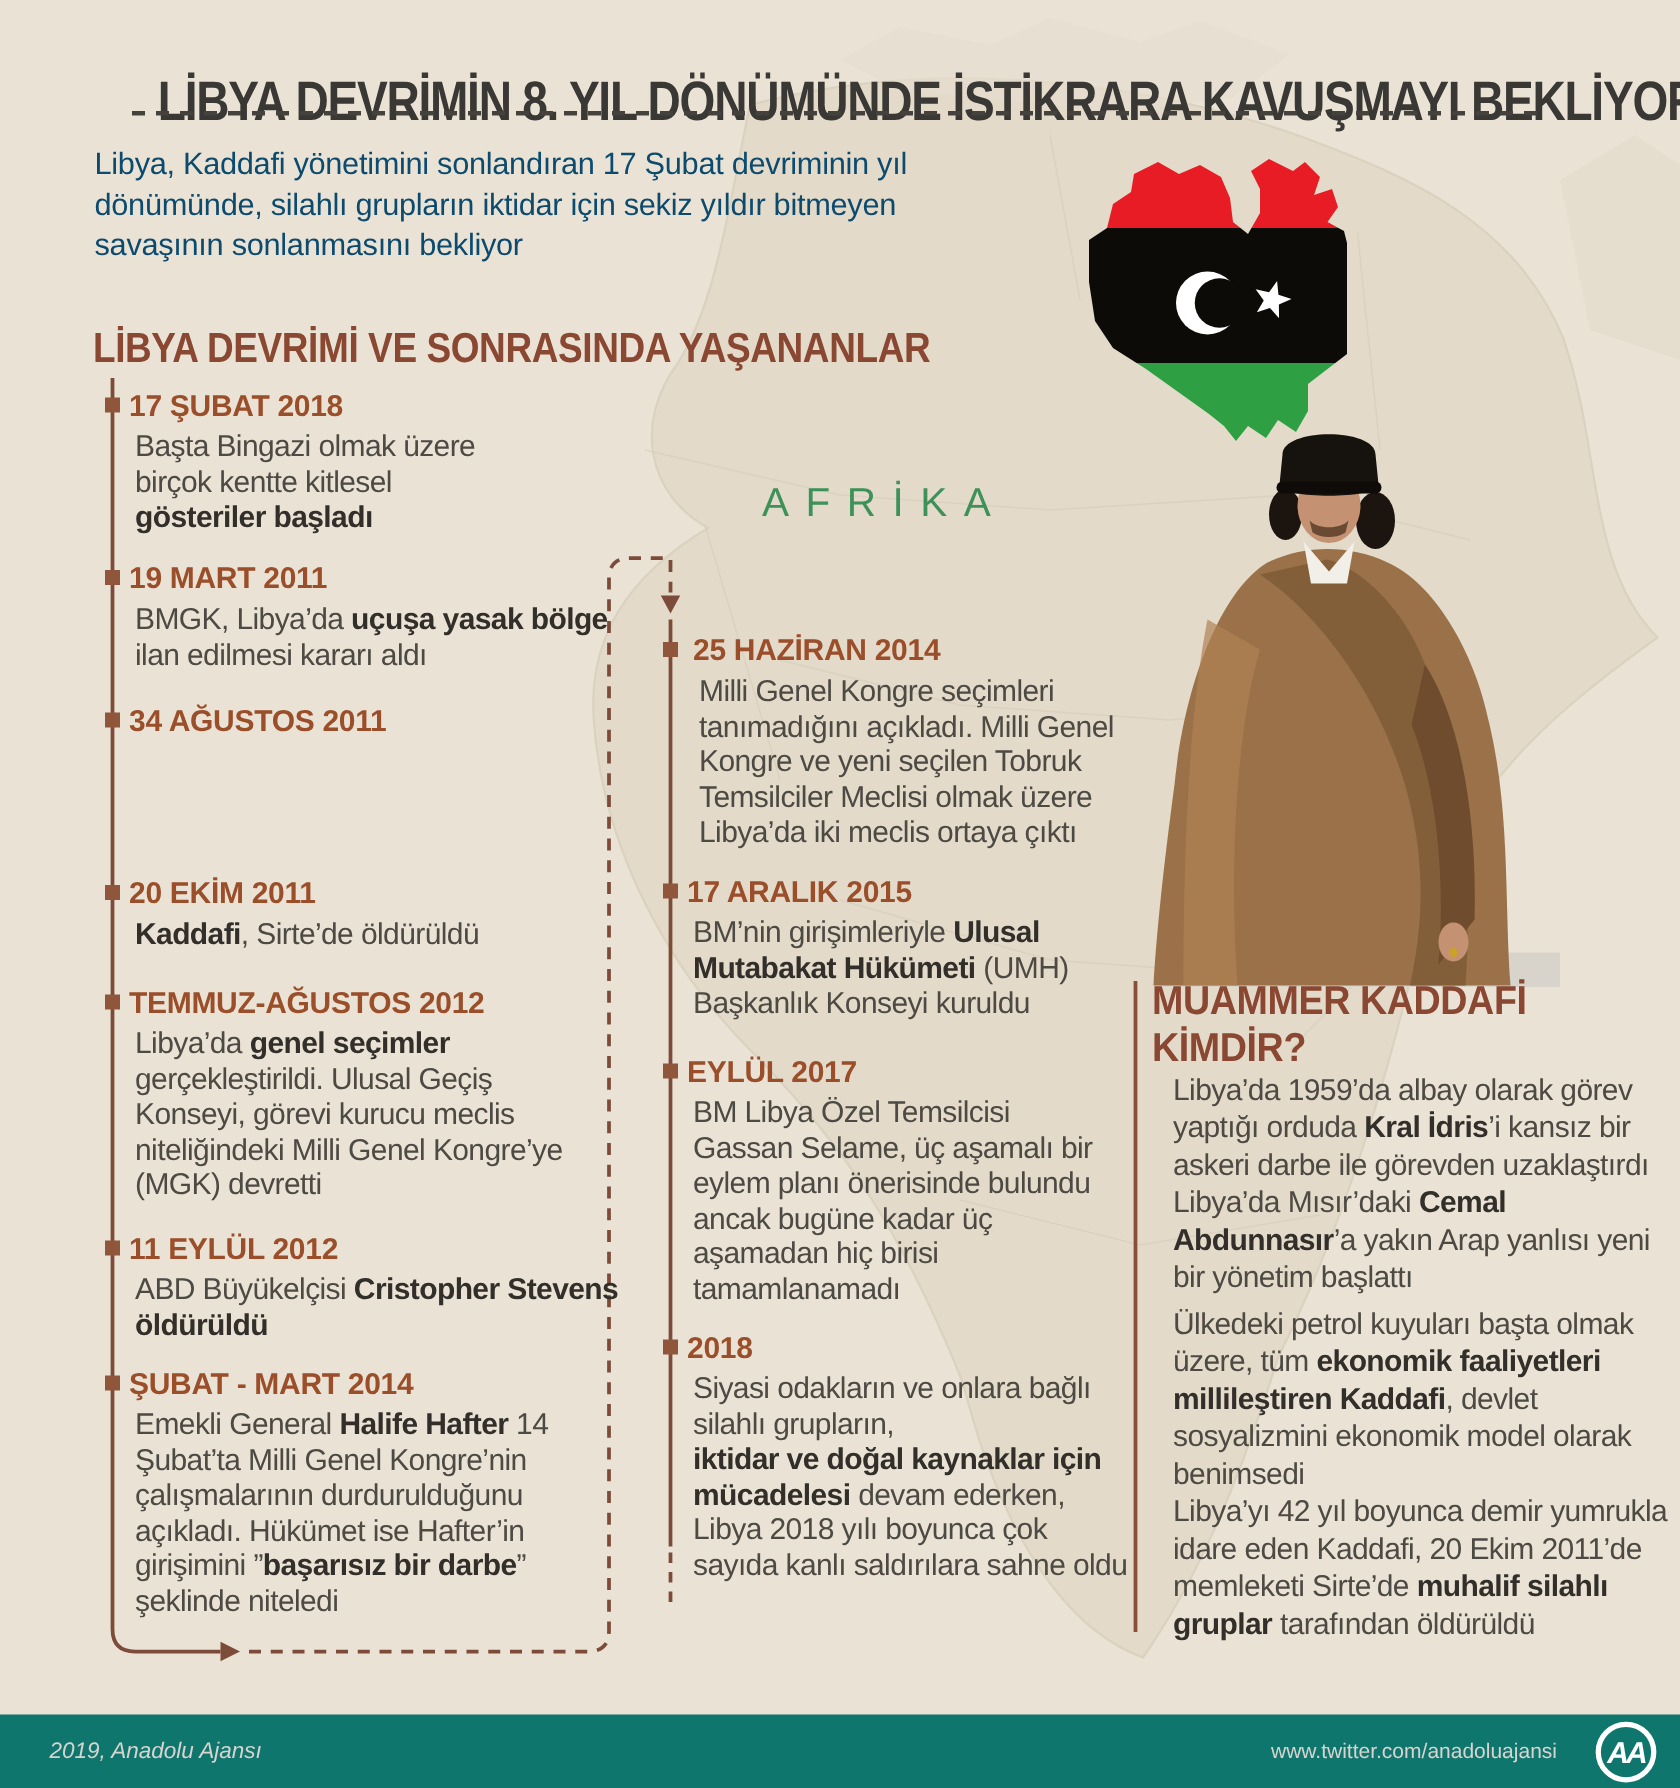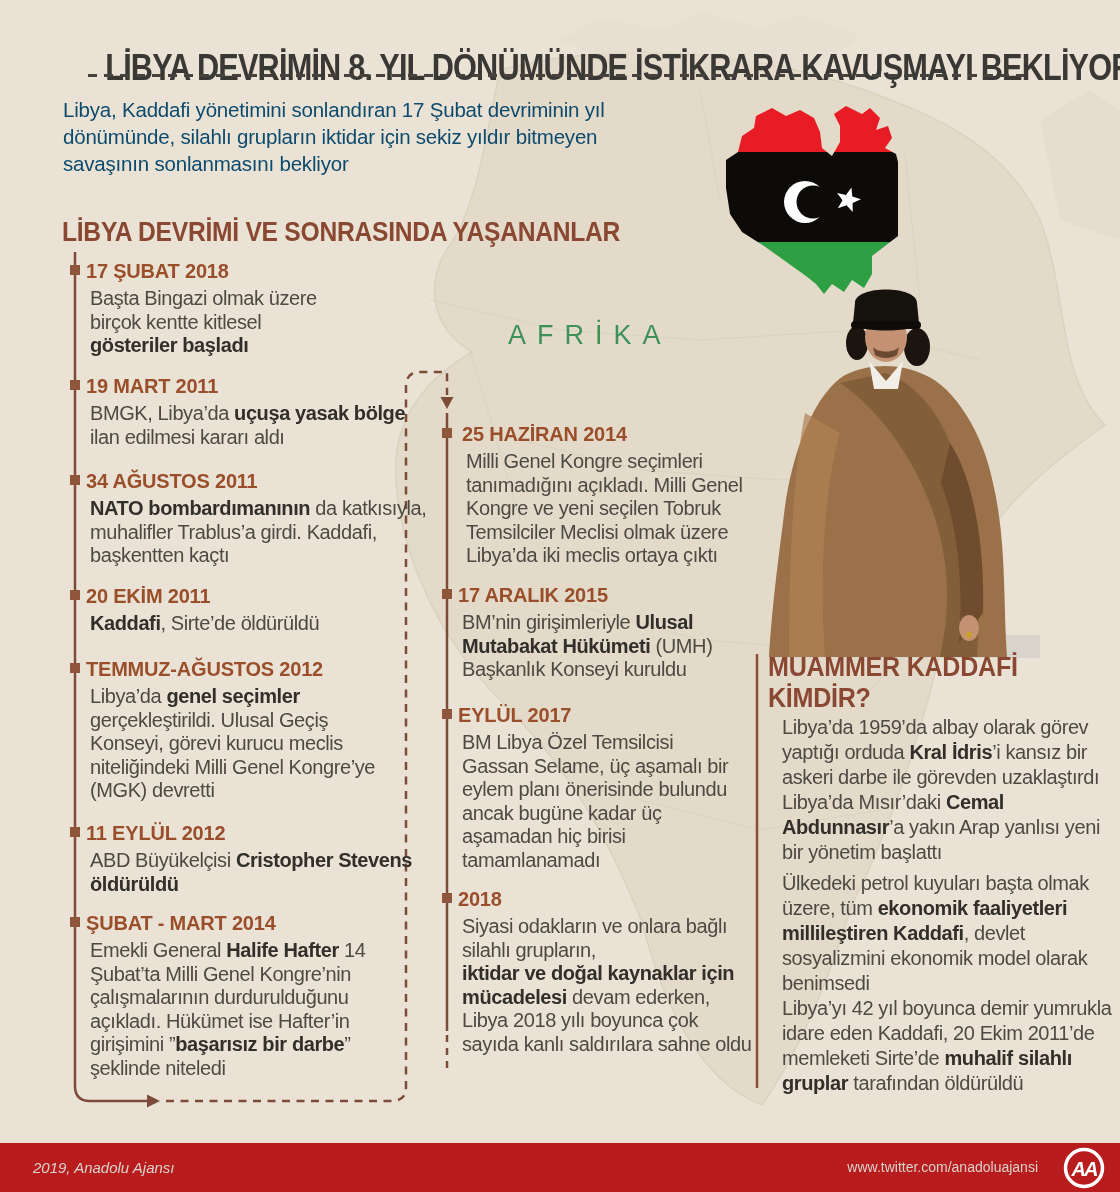--- a/index.html
+++ b/index.html
@@ -47,21 +47,21 @@
   .who-heading{
     position:absolute;left:768px;top:652px;margin:0;width:300px;
     font-size:27px;line-height:31px;font-weight:bold;color:#8a4732;
     transform:scaleX(.93);transform-origin:left center;letter-spacing:-0.3px;
   }
   .who-p{
     position:absolute;left:782px;width:340px;margin:0;
     font-size:20px;line-height:25px;color:#4d4943;letter-spacing:-0.4px;
   }
   .footer{
-    position:absolute;left:0;top:1143px;width:1120px;height:49px;background:#b91c1c;
+    position:absolute;left:0;top:1143px;width:1120px;height:49px;background:#0f766e;
   }
   .credit{position:absolute;left:33px;top:16px;font-style:italic;font-size:15px;color:#d8d4cf;}
   .twitter{position:absolute;right:82px;top:16px;font-size:14px;color:#d8d4cf;}
   .aa-logo{position:absolute;right:14px;top:3px;}
 </style>
 </head>
 <body>
 
 <div class="page">
 
@@ -158,21 +158,20 @@
   <div class="tl-item" style="left:86px;top:260px;width:270px">
     <p class="tl-date">17 ŞUBAT 2018</p>
     <p class="tl-body"><span>Başta Bingazi olmak üzere birçok kentte kitlesel </span><strong>gösteriler başladı</strong></p>
   </div>
   <div class="tl-item" style="left:86px;top:375px;width:335px">
     <p class="tl-date">19 MART 2011</p>
     <p class="tl-body"><span>BMGK, Libya’da </span><strong>uçuşa yasak bölge</strong><span> ilan edilmesi kararı aldı</span></p>
   </div>
   <div class="tl-item" style="left:86px;top:470px;width:345px">
     <p class="tl-date">34 AĞUSTOS 2011</p>
-    <p class="tl-body"><strong>NATO bombardımanının</strong><span> da katkısıyla, muhalifler Trablus’a girdi. Kaddafi, başkentten kaçtı</span></p>
   </div>
   <div class="tl-item" style="left:86px;top:585px;width:345px">
     <p class="tl-date">20 EKİM 2011</p>
     <p class="tl-body"><strong>Kaddafi</strong><span>, Sirte’de öldürüldü</span></p>
   </div>
   <div class="tl-item" style="left:86px;top:658px;width:305px">
     <p class="tl-date">TEMMUZ-AĞUSTOS 2012</p>
     <p class="tl-body"><span>Libya’da </span><strong>genel seçimler</strong><span> gerçekleştirildi. Ulusal Geçiş Konseyi, görevi kurucu meclis niteliğindeki Milli Genel Kongre’ye (MGK) devretti</span></p>
   </div>
   <div class="tl-item" style="left:86px;top:822px;width:345px">

